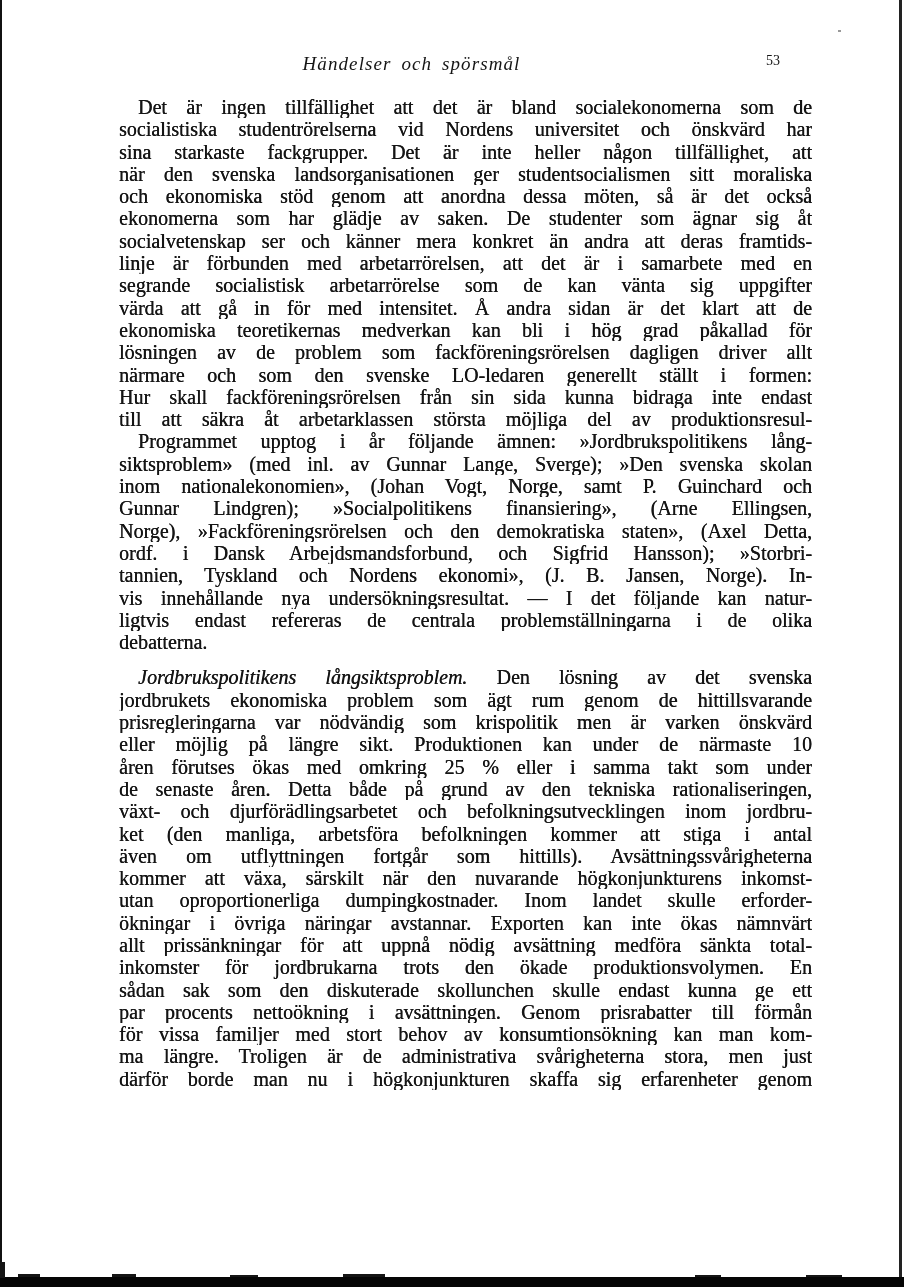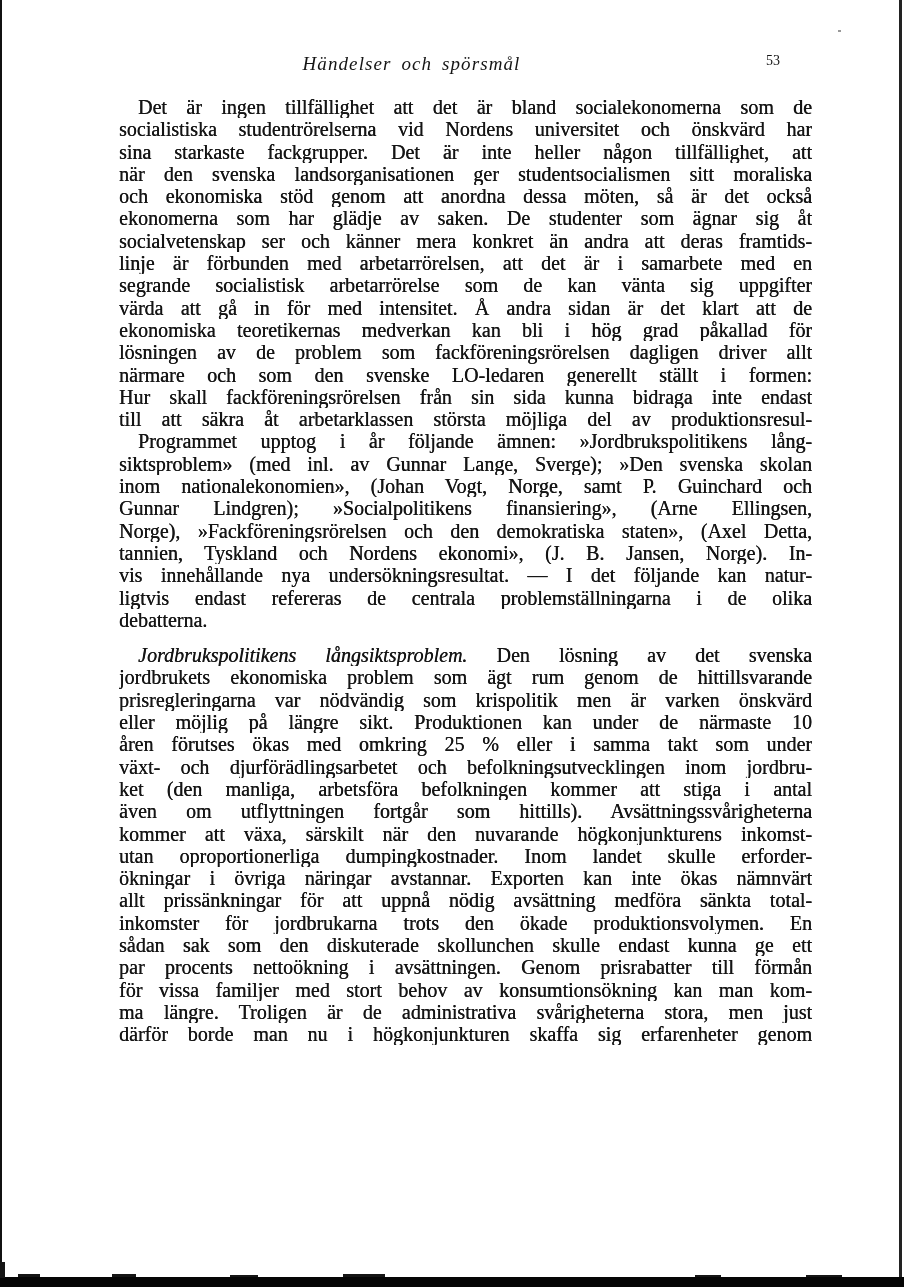--- a/index.html
+++ b/index.html
@@ -88,31 +88,33 @@
         <div class="line">närmare och som den svenske LO-ledaren generellt ställt i formen:</div>
         <div class="line">Hur skall fackföreningsrörelsen från sin sida kunna bidraga inte endast</div>
         <div class="line">till att säkra åt arbetarklassen största möjliga del av produktionsresul-</div>
       </div>
       <div class="paragraph">
         <div class="line indent">Programmet upptog i år följande ämnen: »Jordbrukspolitikens lång-</div>
         <div class="line">siktsproblem» (med inl. av Gunnar Lange, Sverge); »Den svenska skolan</div>
         <div class="line">inom nationalekonomien», (Johan Vogt, Norge, samt P. Guinchard och</div>
         <div class="line">Gunnar Lindgren); »Socialpolitikens finansiering», (Arne Ellingsen,</div>
         <div class="line">Norge), »Fackföreningsrörelsen och den demokratiska staten», (Axel Detta,</div>
+        <div class="line">ordf. i Dansk Arbejdsmandsforbund, och Sigfrid Hansson); »Storbri-</div>
         <div class="line">tannien, Tyskland och Nordens ekonomi», (J. B. Jansen, Norge). In-</div>
         <div class="line">vis innehållande nya undersökningsresultat. — I det följande kan natur-</div>
         <div class="line">ligtvis endast refereras de centrala problemställningarna i de olika</div>
         <div class="line last">debatterna.</div>
       </div>
       <div class="paragraph space-before">
         <div class="line indent"><i>Jordbrukspolitikens långsiktsproblem.</i> Den lösning av det svenska</div>
         <div class="line">jordbrukets ekonomiska problem som ägt rum genom de hittillsvarande</div>
         <div class="line">prisregleringarna var nödvändig som krispolitik men är varken önskvärd</div>
         <div class="line">eller möjlig på längre sikt. Produktionen kan under de närmaste 10</div>
         <div class="line">åren förutses ökas med omkring 25 % eller i samma takt som under</div>
+        <div class="line">de senaste åren. Detta både på grund av den tekniska rationaliseringen,</div>
         <div class="line">växt- och djurförädlingsarbetet och befolkningsutvecklingen inom jordbru-</div>
         <div class="line">ket (den manliga, arbetsföra befolkningen kommer att stiga i antal</div>
         <div class="line">även om utflyttningen fortgår som hittills). Avsättningssvårigheterna</div>
         <div class="line">kommer att växa, särskilt när den nuvarande högkonjunkturens inkomst-</div>
         <div class="line">utan oproportionerliga dumpingkostnader. Inom landet skulle erforder-</div>
         <div class="line">ökningar i övriga näringar avstannar. Exporten kan inte ökas nämnvärt</div>
         <div class="line">allt prissänkningar för att uppnå nödig avsättning medföra sänkta total-</div>
         <div class="line">inkomster för jordbrukarna trots den ökade produktionsvolymen. En</div>
         <div class="line">sådan sak som den diskuterade skollunchen skulle endast kunna ge ett</div>
         <div class="line">par procents nettoökning i avsättningen. Genom prisrabatter till förmån</div>

